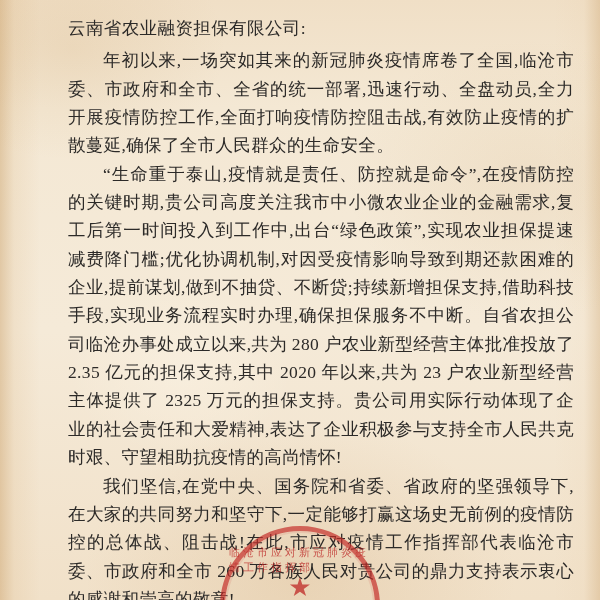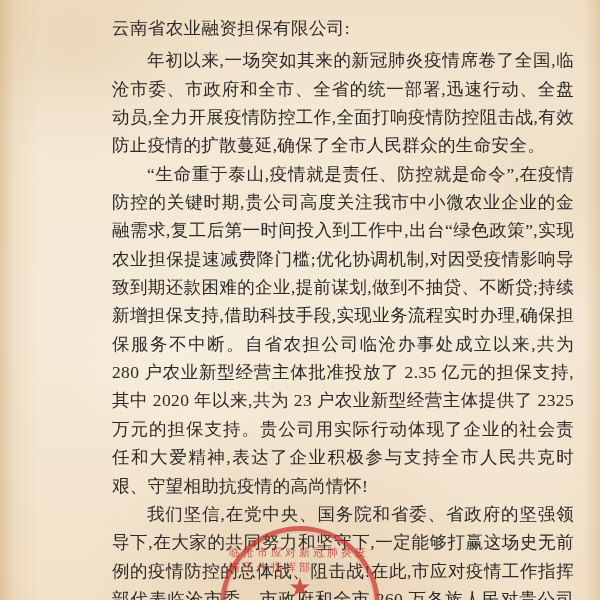--- a/index.html
+++ b/index.html
@@ -16,21 +16,20 @@
   .page {
     position: relative;
     width: 600px;
     height: 600px;
     box-sizing: border-box;
     background:
       linear-gradient(90deg, rgba(196,150,90,0.40) 0px, rgba(214,174,120,0.16) 14px, rgba(240,226,204,0.0) 40px),
       linear-gradient(270deg, rgba(196,150,90,0.30) 0px, rgba(230,200,160,0.10) 16px, rgba(240,226,204,0.0) 46px),
       linear-gradient(180deg, #f0dfc6 0%, #f4e8d4 18%, #f5ead8 55%, #f1e1c9 100%);
     overflow: hidden;
-    padding-left: 44px;
   }
   
   .page::before {
     content: "";
     position: absolute;
     inset: 0;
     background:
       radial-gradient(ellipse 220px 160px at 12% 8%, rgba(205,165,110,0.18), rgba(0,0,0,0) 70%),
       radial-gradient(ellipse 260px 200px at 88% 30%, rgba(205,165,110,0.14), rgba(0,0,0,0) 70%),
       radial-gradient(ellipse 300px 220px at 50% 96%, rgba(198,152,96,0.20), rgba(0,0,0,0) 72%),

